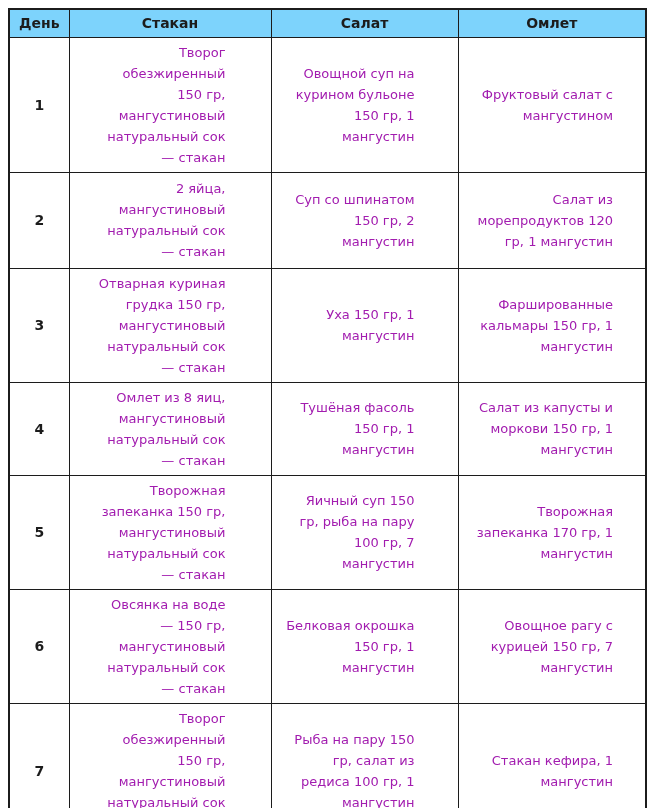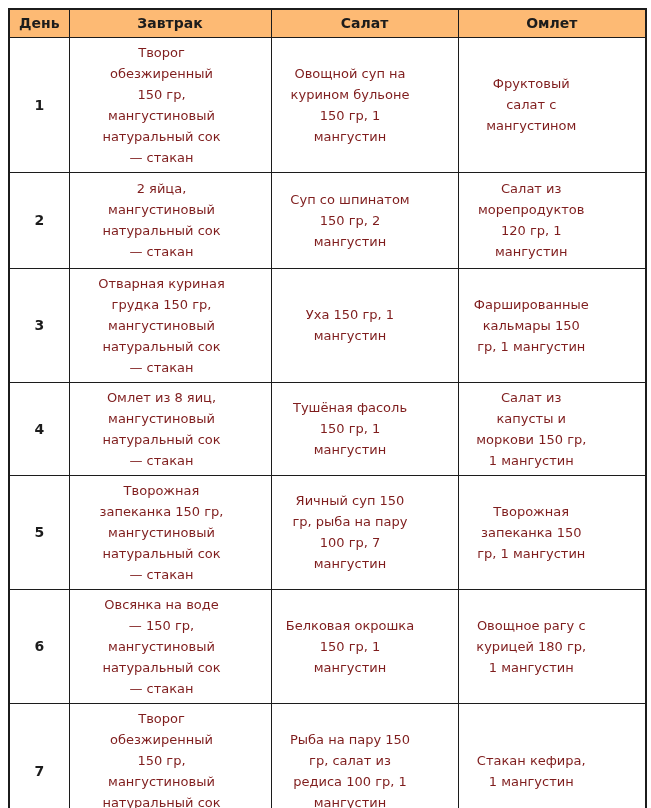--- a/index.html
+++ b/index.html
@@ -26,42 +26,42 @@
     width: 637px;
     border: 2px solid #1c1c1c;
   }
   table.menu th, table.menu td {
     border: 1px solid #1c1c1c;
     vertical-align: middle;
     box-sizing: border-box;
   }
   tr.hdr { height: 28px; }
   tr.hdr th {
-    background: #fdba74;
+    background: #7dd3fc;
     color: #1c1c1c;
     font-weight: bold;
     font-size: 14px;
     text-align: center;
     padding: 2px 4px;
   }
   td.day {
     text-align: center;
     font-weight: bold;
     font-size: 14px;
     color: #1c1c1c;
   }
   td.meal {
     font-size: 13px;
     line-height: 21px;
-    color: #7f1d1d;
-    text-align: center;
+    color: #a21caf;
+    text-align: right;
   }
   td.breakfast { padding: 4px 45px 4px 28px; }
   td.lunch     { padding: 4px 43px 4px 14px; }
-  td.dinner    { padding: 4px 56px 4px 15px; }
+  td.dinner    { padding: 4px 32px 4px 15px; }
   tr.r1 { height: 126px; }
   tr.r2 { height: 96px; }
   tr.r3 { height: 108px; }
   tr.r4 { height: 91px; }
   tr.r5 { height: 108px; }
   tr.r6 { height: 107px; }
   tr.r7 { height: 128px; }
 </style>
 </head>
 <body>
@@ -70,21 +70,21 @@
   <table class="menu">
     <colgroup>
       <col style="width:60px">
       <col style="width:202px">
       <col style="width:187px">
       <col style="width:188px">
     </colgroup>
     <tbody>
       <tr class="hdr">
         <th>День</th>
-        <th>Завтрак</th>
+        <th>Стакан</th>
         <th>Салат</th>
         <th>Омлет</th>
       </tr>
 
       <tr class="r1">
         <td class="day">1</td>
         <td class="meal breakfast">Творог обезжиренный 150 гр, мангустиновый натуральный сок — стакан</td>
         <td class="meal lunch">Овощной суп на курином бульоне 150 гр, 1 мангустин</td>
         <td class="meal dinner">Фруктовый салат с мангустином</td>
       </tr>
@@ -107,28 +107,28 @@
         <td class="day">4</td>
         <td class="meal breakfast">Омлет из 8 яиц, мангустиновый натуральный сок — стакан</td>
         <td class="meal lunch">Тушёная фасоль 150 гр, 1 мангустин</td>
         <td class="meal dinner">Салат из капусты и моркови 150 гр, 1 мангустин</td>
       </tr>
 
       <tr class="r5">
         <td class="day">5</td>
         <td class="meal breakfast">Творожная запеканка 150 гр, мангустиновый натуральный сок — стакан</td>
         <td class="meal lunch">Яичный суп 150 гр, рыба на пару 100 гр, 7 мангустин</td>
-        <td class="meal dinner">Творожная запеканка 150 гр, 1 мангустин</td>
+        <td class="meal dinner">Творожная запеканка 170 гр, 1 мангустин</td>
       </tr>
 
       <tr class="r6">
         <td class="day">6</td>
         <td class="meal breakfast">Овсянка на воде — 150 гр, мангустиновый натуральный сок — стакан</td>
         <td class="meal lunch">Белковая окрошка 150 гр, 1 мангустин</td>
-        <td class="meal dinner">Овощное рагу с курицей 180 гр, 1 мангустин</td>
+        <td class="meal dinner">Овощное рагу с курицей 150 гр, 7 мангустин</td>
       </tr>
 
       <tr class="r7">
         <td class="day">7</td>
         <td class="meal breakfast">Творог обезжиренный 150 гр, мангустиновый натуральный сок — стакан</td>
         <td class="meal lunch">Рыба на пару 150 гр, салат из редиса 100 гр, 1 мангустин</td>
         <td class="meal dinner">Стакан кефира, 1 мангустин</td>
       </tr>
     </tbody>
   </table>

